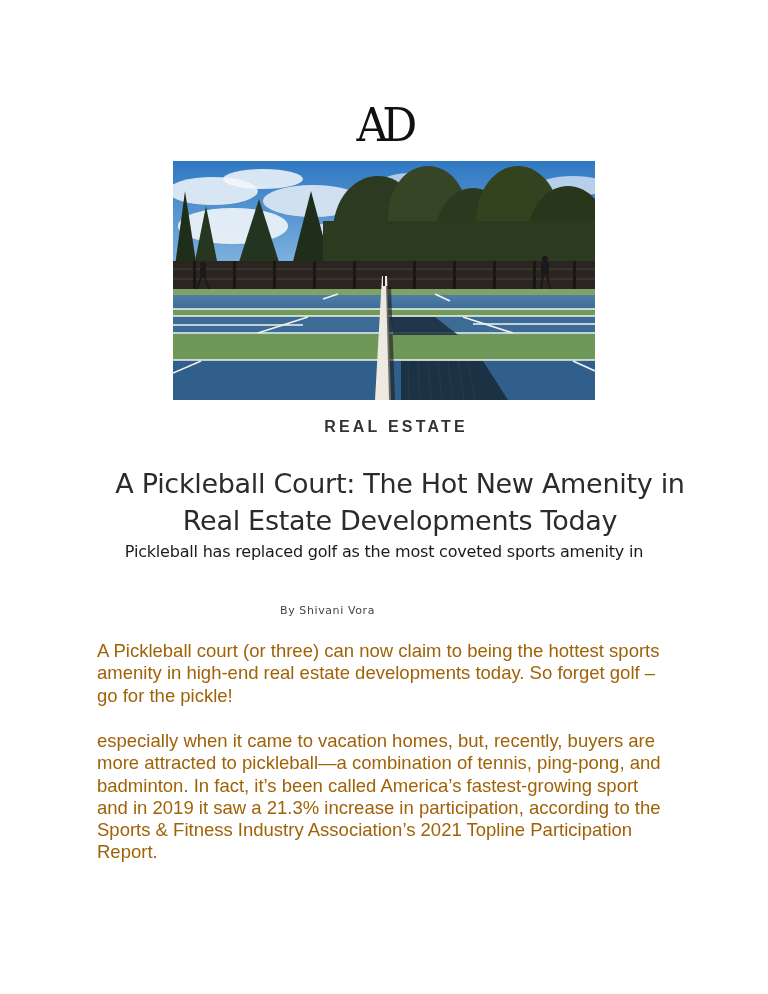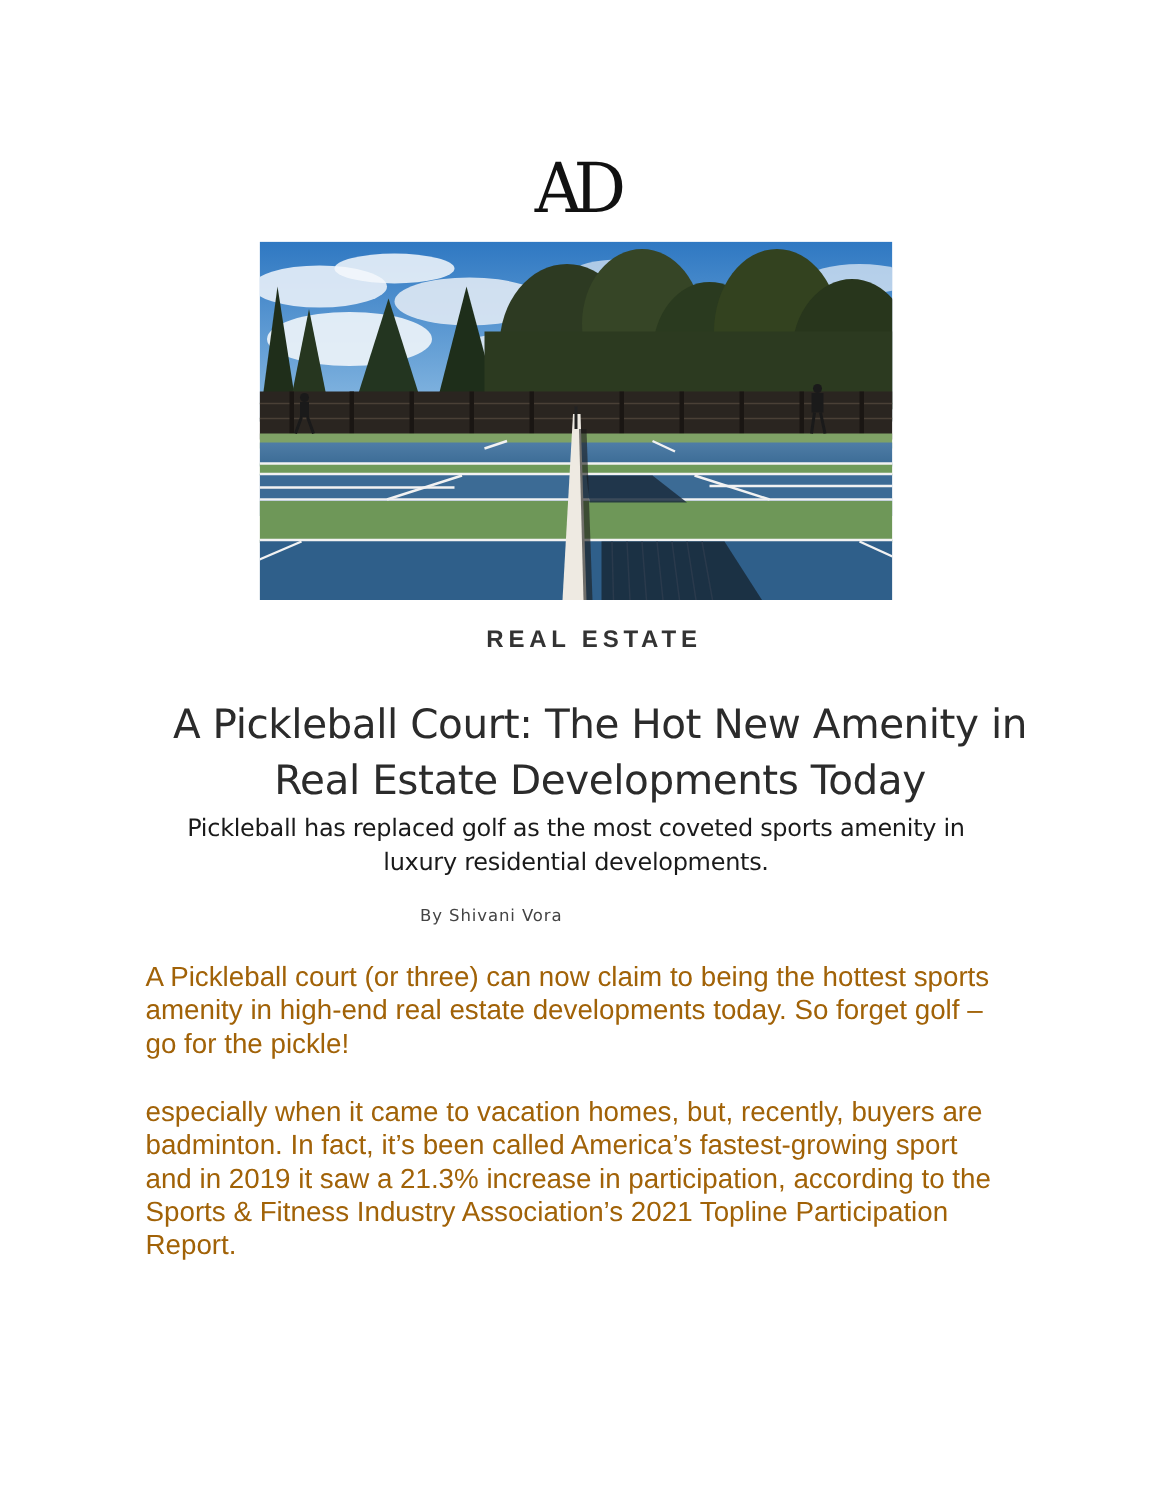--- a/index.html
+++ b/index.html
@@ -222,30 +222,30 @@
 
 <div class="kicker">REAL ESTATE</div>
 
 <h1 class="headline">
   <span class="line">A Pickleball Court: The Hot New Amenity in</span>
   <span class="line">Real Estate Developments Today</span>
 </h1>
 
 <p class="dek">
   <span class="line">Pickleball has replaced golf as the most coveted sports amenity in</span>
-  <span class="line">luxury residential developments.</span>
 </p>
 
 <div class="byline">By Shivani Vora</div>
 
 <p class="body-text p1">
   <span class="line">A Pickleball court (or three) can now claim to being the hottest sports</span>
   <span class="line">amenity in high-end real estate developments today. So forget golf –</span>
   <span class="line">go for the pickle!</span>
 </p>
 
 <p class="body-text p2">
   <span class="line">especially when it came to vacation homes, but, recently, buyers are</span>
+  <span class="line">more attracted to pickleball—a combination of tennis, ping-pong, and</span>
   <span class="line">badminton. In fact, it’s been called America’s fastest-growing sport</span>
   <span class="line">and in 2019 it saw a 21.3% increase in participation, according to the</span>
   <span class="line">Sports &amp; Fitness Industry Association’s 2021 Topline Participation</span>
   <span class="line">Report.</span>
 </p>
 
 </body></html>

